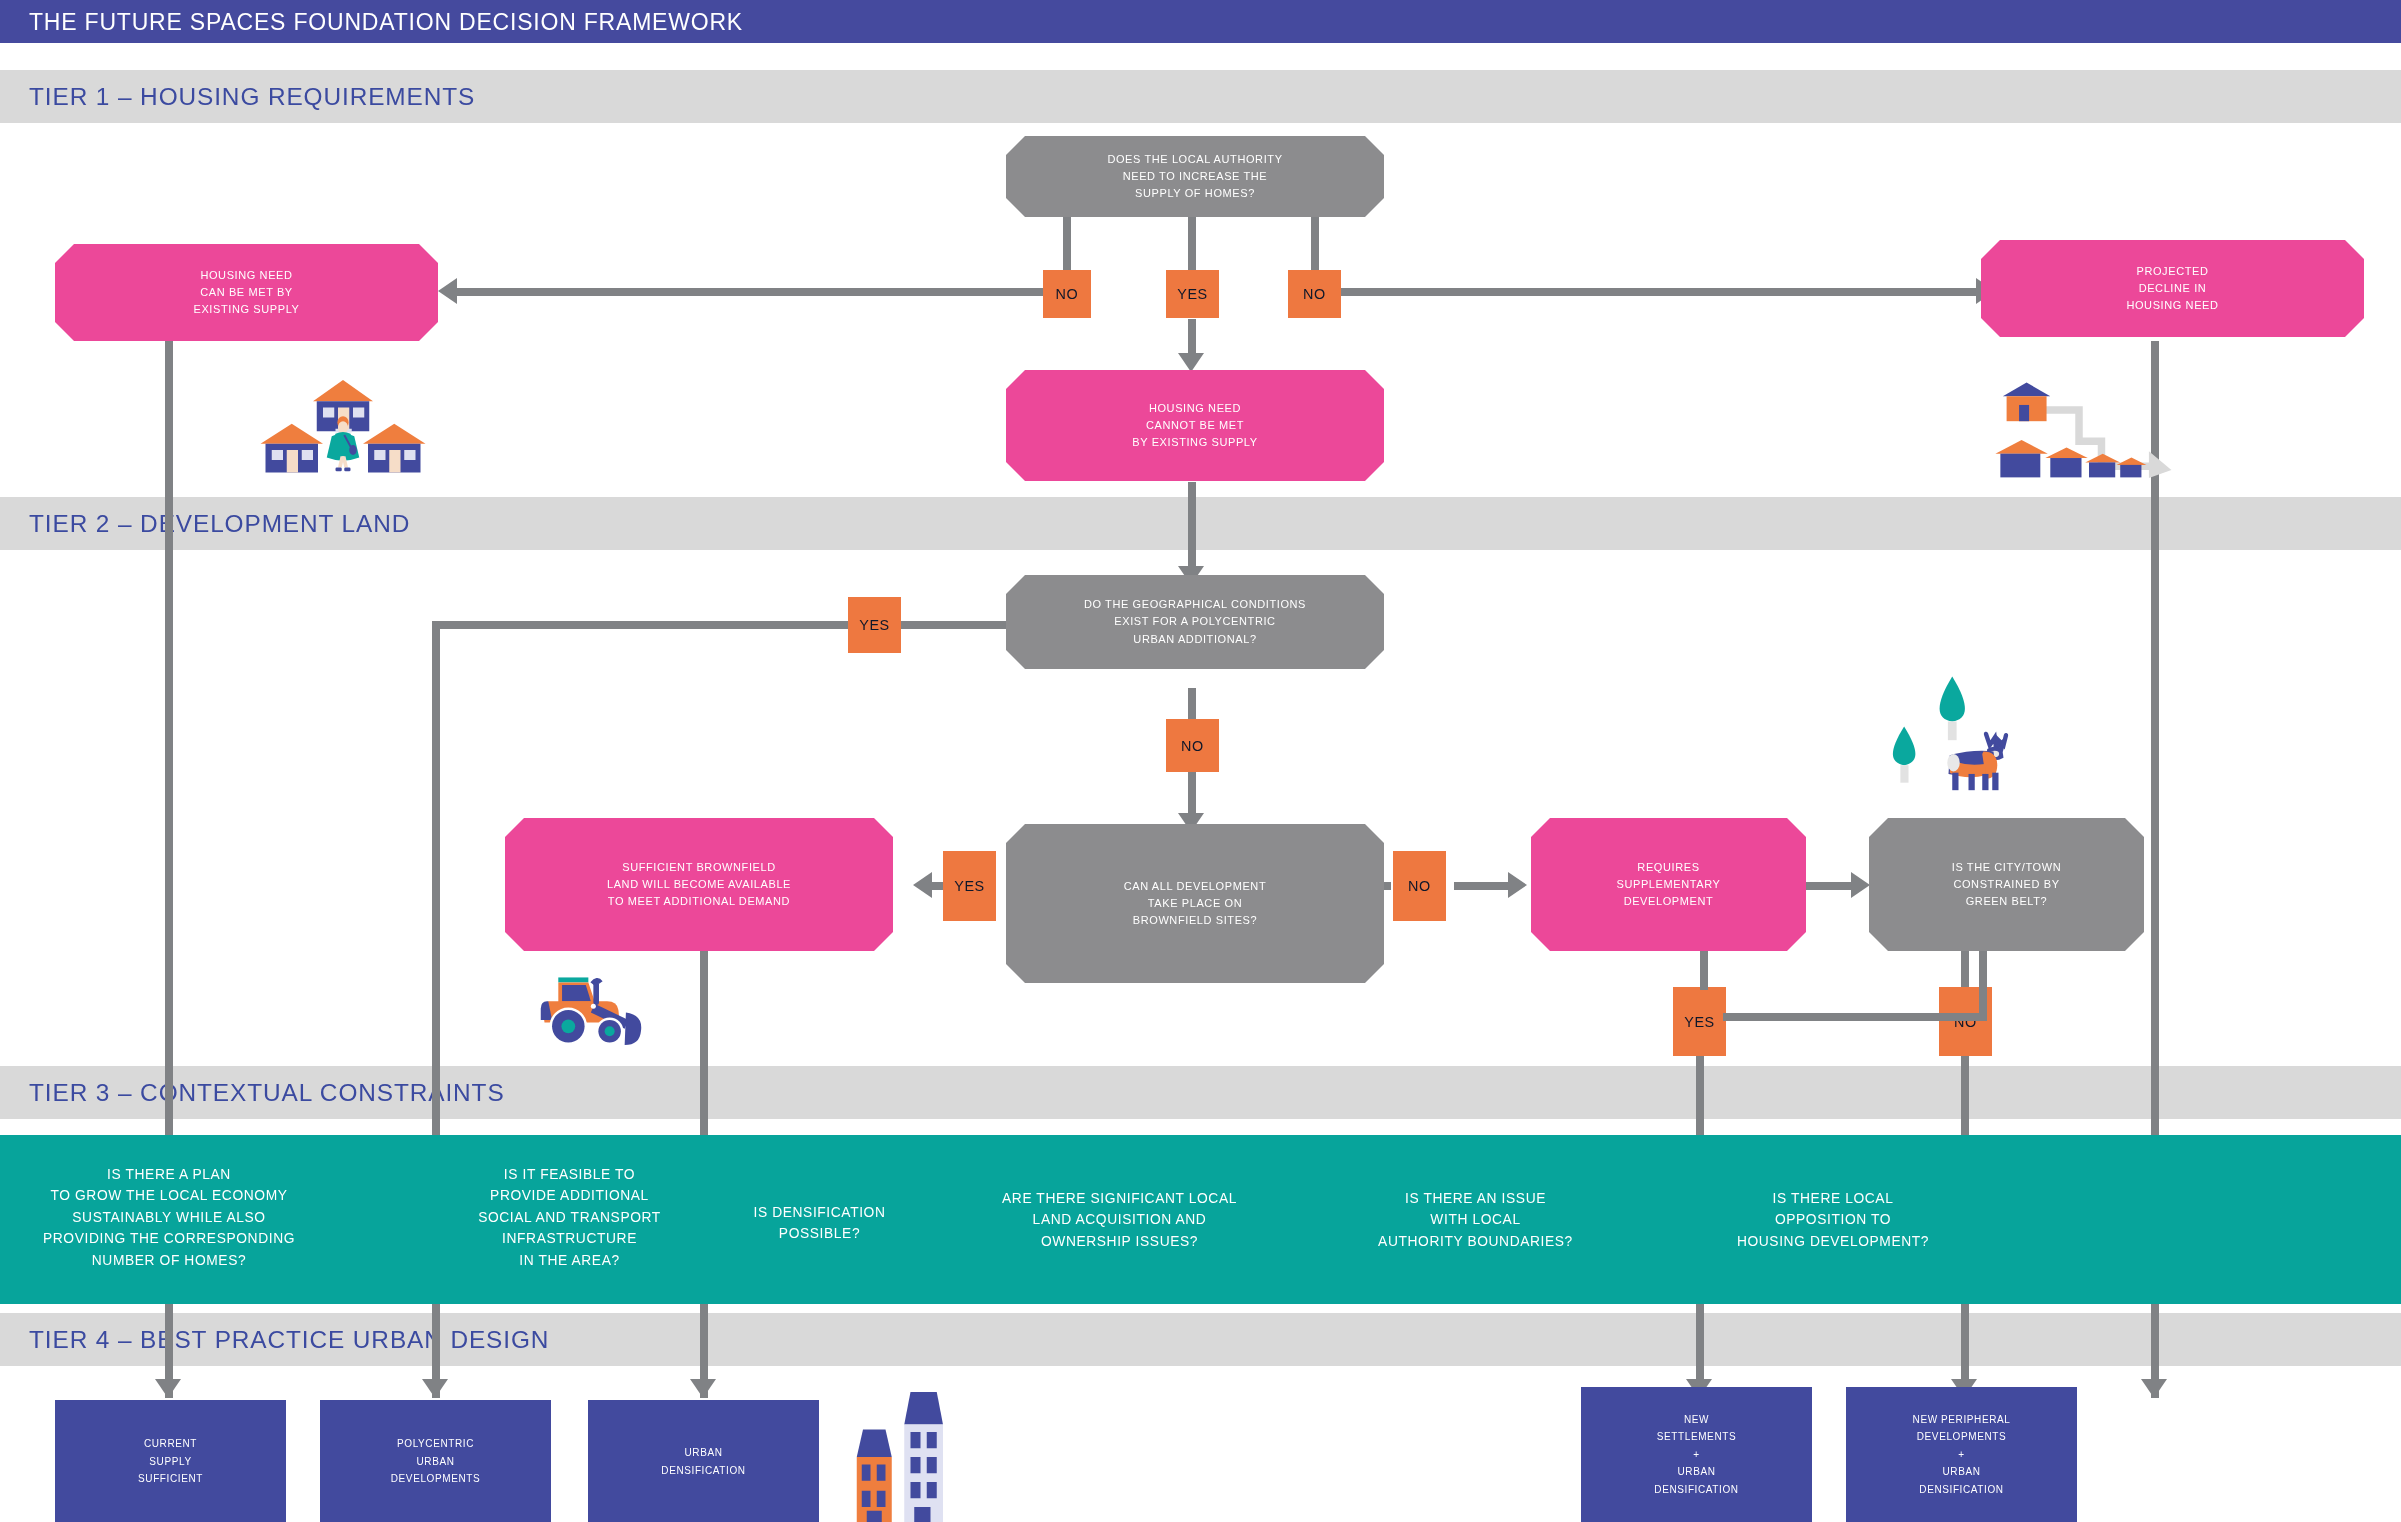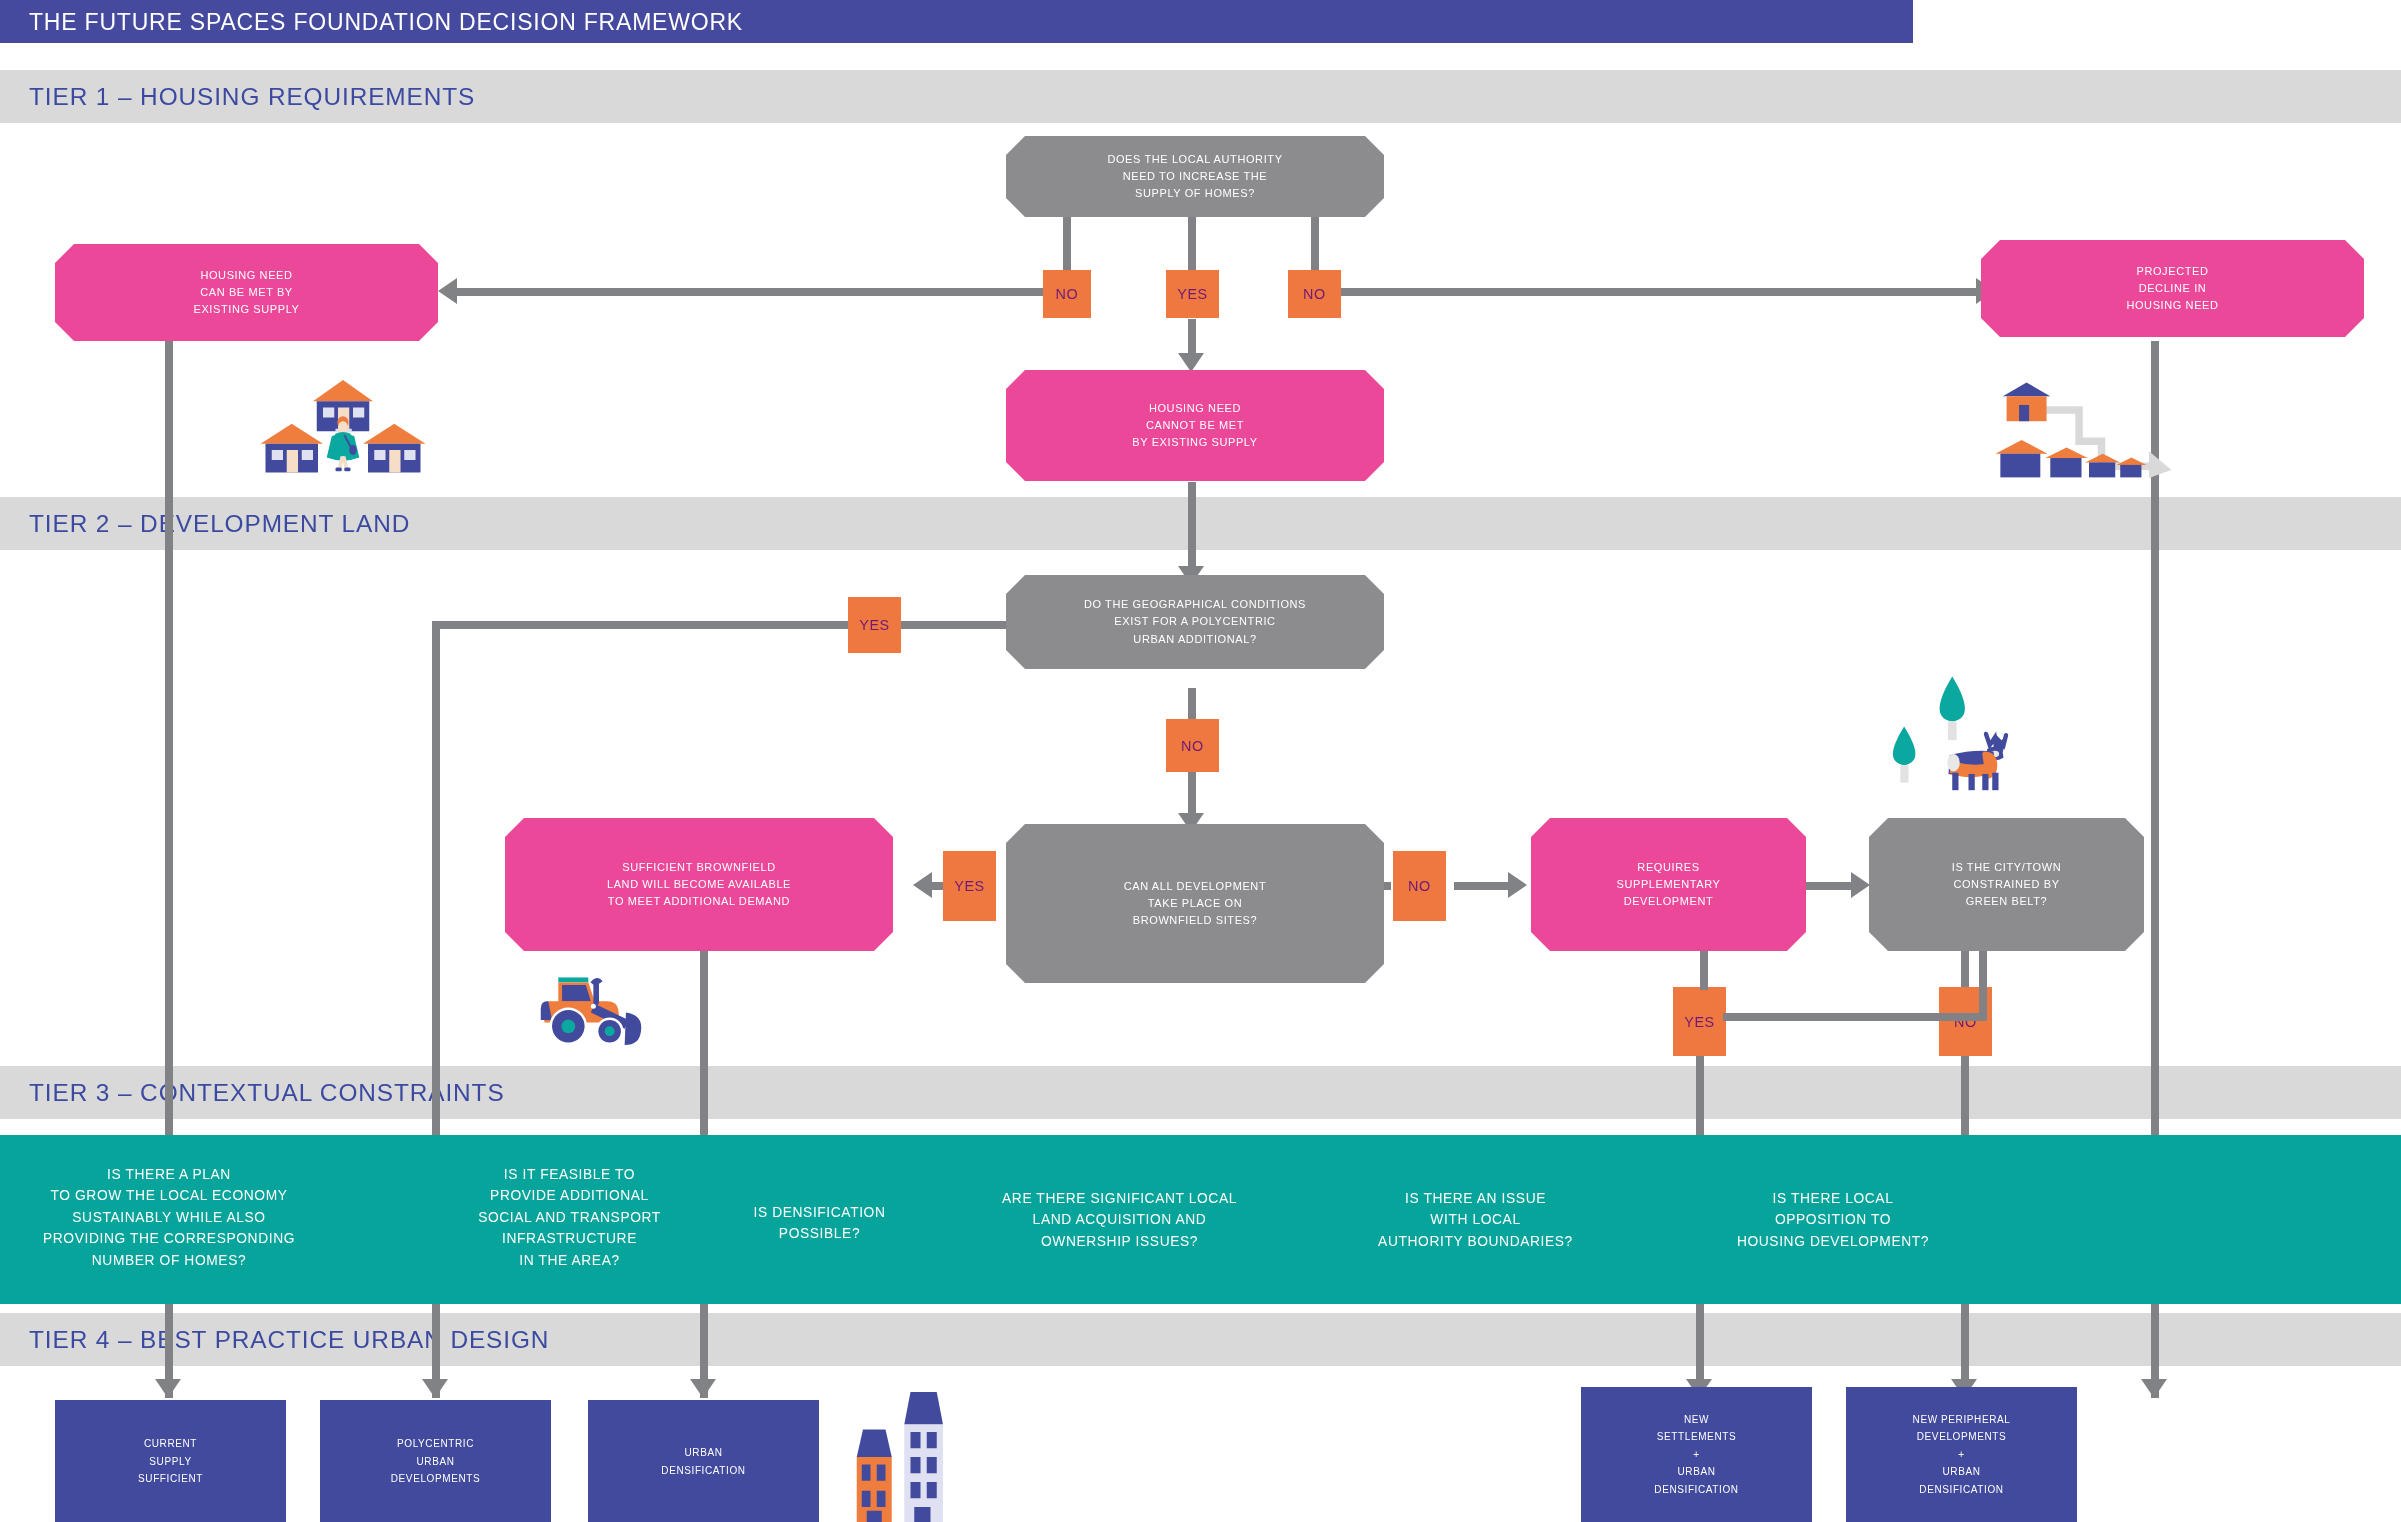--- a/index.html
+++ b/index.html
@@ -1,20 +1,20 @@
 <!DOCTYPE html>
 <html style="font-size:10px"><head>
 <meta charset="utf-8">
 <style>
   html,body{margin:0;padding:0;background:#ffffff;}
   body{font-family:"Liberation Sans",sans-serif;}
   #page{position:relative;width:2401px;height:1522px;background:#fff;overflow:hidden;}
 
   
-  .title-band{position:absolute;left:0;width:1913px;background:#454a9e;}
+  .title-band{position:absolute;left:0;width:2401px;background:#454a9e;}
   .title-band .t{position:absolute;left:29px;top:50%;transform:translateY(-50%);
       color:#fff;font-size:23px;letter-spacing:0.8px;font-weight:400;white-space:nowrap;}
   .tier-band{position:absolute;left:0;width:2401px;background:#d9d9d9;}
   .tier-band .t{position:absolute;left:29px;top:50%;transform:translateY(-50%);
       color:#3b4aa0;font-size:24.4px;letter-spacing:0.9px;font-weight:400;white-space:nowrap;}
   .teal-band{position:absolute;left:0;width:2401px;background:#07a49b;}
 
   
   .ln{position:absolute;background:#808285;}
   .arrow-d{position:absolute;width:0;height:0;border-left:13.8px solid transparent;
@@ -26,21 +26,21 @@
 
   
   .oct{position:absolute;display:flex;align-items:center;justify-content:center;
       text-align:center;color:#fff;font-size:11px;line-height:1.55;letter-spacing:0.6px;
       clip-path:polygon(19px 0,calc(100% - 19px) 0,100% 19px,100% calc(100% - 19px),
       calc(100% - 19px) 100%,19px 100%,0 calc(100% - 19px),0 19px);}
   .oct.grey{background:#8c8c8e;}
   .oct.orange{background:#ec4899;}
   .oct .inner{padding:0 16.3px;}
 
-  .yn{position:absolute;background:#ee7840;color:#701a75;display:flex;align-items:center;
+  .yn{position:absolute;background:#ee7840;color:#0f172a;display:flex;align-items:center;
       justify-content:center;font-size:14.4px;letter-spacing:0.6px;}
 
   .purple{position:absolute;background:#424a9e;color:#fff;display:flex;align-items:center;
       justify-content:center;text-align:center;font-size:10px;line-height:1.75;letter-spacing:0.6px;}
 
   .tealq{position:absolute;color:#ffffff;text-align:center;font-size:13.8px;line-height:1.55;
       letter-spacing:0.6px;}
 
   .ill{position:absolute;}
 </style>

